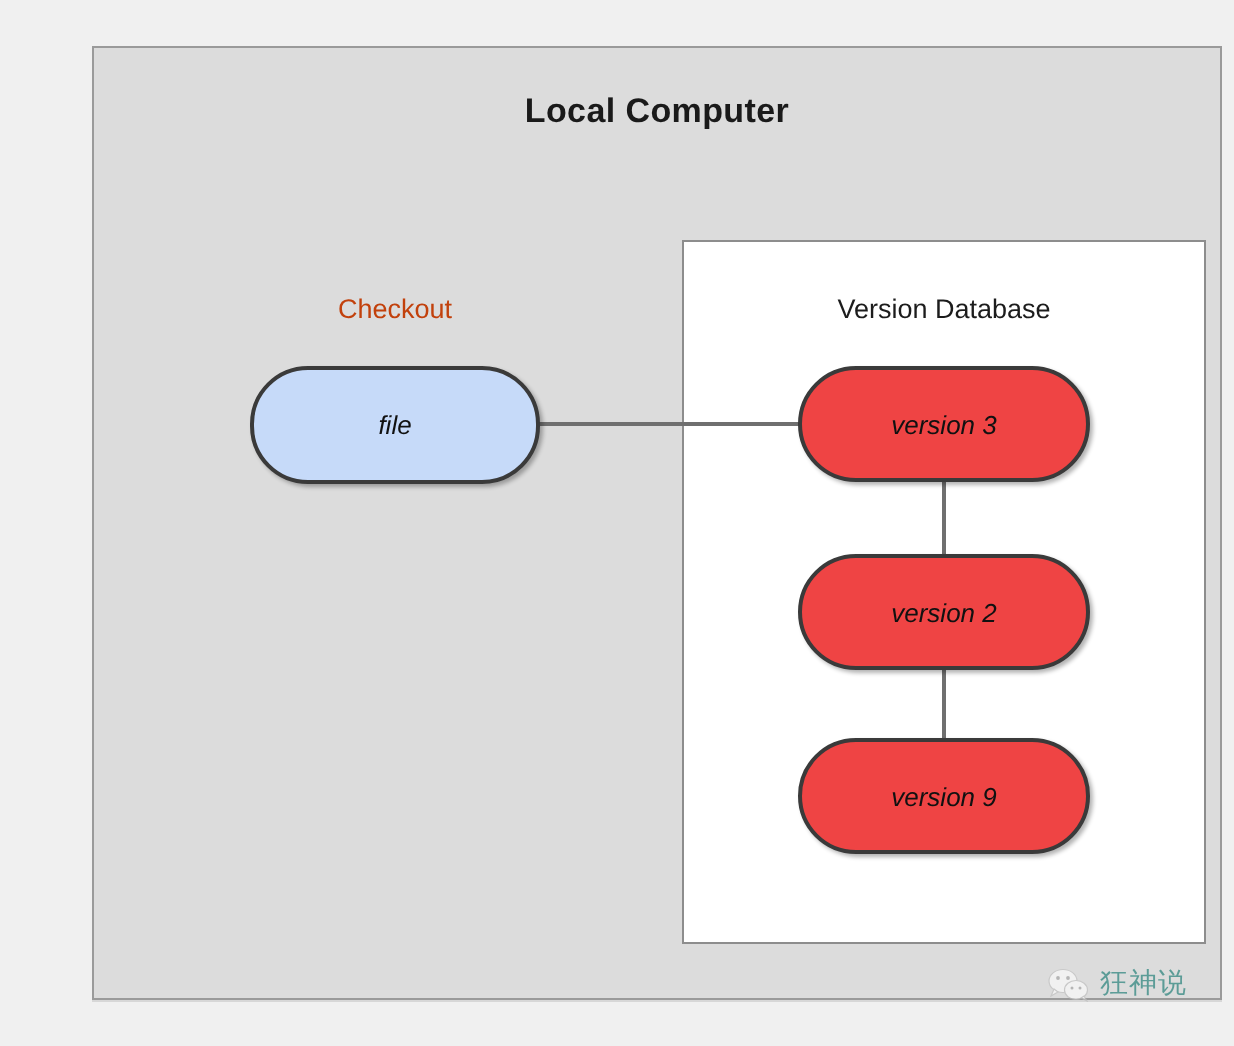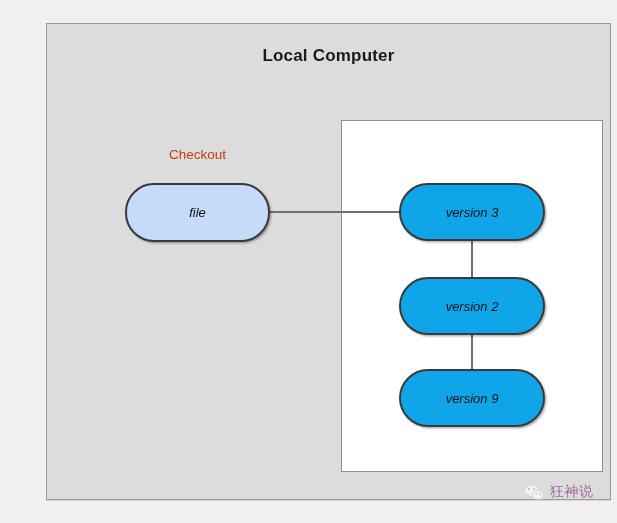--- a/index.html
+++ b/index.html
@@ -98,21 +98,21 @@
     width: 145px;
     height: 59px;
     border-radius: 29px;
     background: #c6daf9;
   }
   .node-version {
     left: 352px;
     width: 146px;
     height: 58px;
     border-radius: 29px;
-    background: #0ea5e9;
+    background: #ef4444;
   }
   .node-v3 { top: 159px; }
   .node-v2 { top: 253px; }
   .node-v1 { top: 345px; }
 
   
   .conn {
     position: absolute;
     background: #6f6f6f;
   }
@@ -145,38 +145,39 @@
     gap: 5px;
     opacity: 0.62;
   }
   .watermark-logo {
     width: 21px;
     height: 17px;
     position: relative;
   }
   .watermark-text {
     font-size: 14px;
-    color: #701a75;
+    color: #0f766e;
     font-family: Liberation Serif, serif;
     letter-spacing: 0.5px;
     white-space: nowrap;
   }
 </style>
 </head>
 <body>
 
 <div id="stage">
 
   <div class="local-computer">
 
     <div class="local-computer-title">Local Computer</div>
 
     <div class="checkout-label">Checkout</div>
 
     <div class="version-db-panel"></div>
+    <div class="version-db-title">Version Database</div>
 
     <div class="conn conn-h-file-v3"></div>
     <div class="conn conn-v-v3-v2"></div>
     <div class="conn conn-v-v2-v1"></div>
 
     <div class="node node-file">file</div>
 
     <div class="node node-version node-v3">version 3</div>
     <div class="node node-version node-v2">version 2</div>
     <div class="node node-version node-v1">version 9</div>

